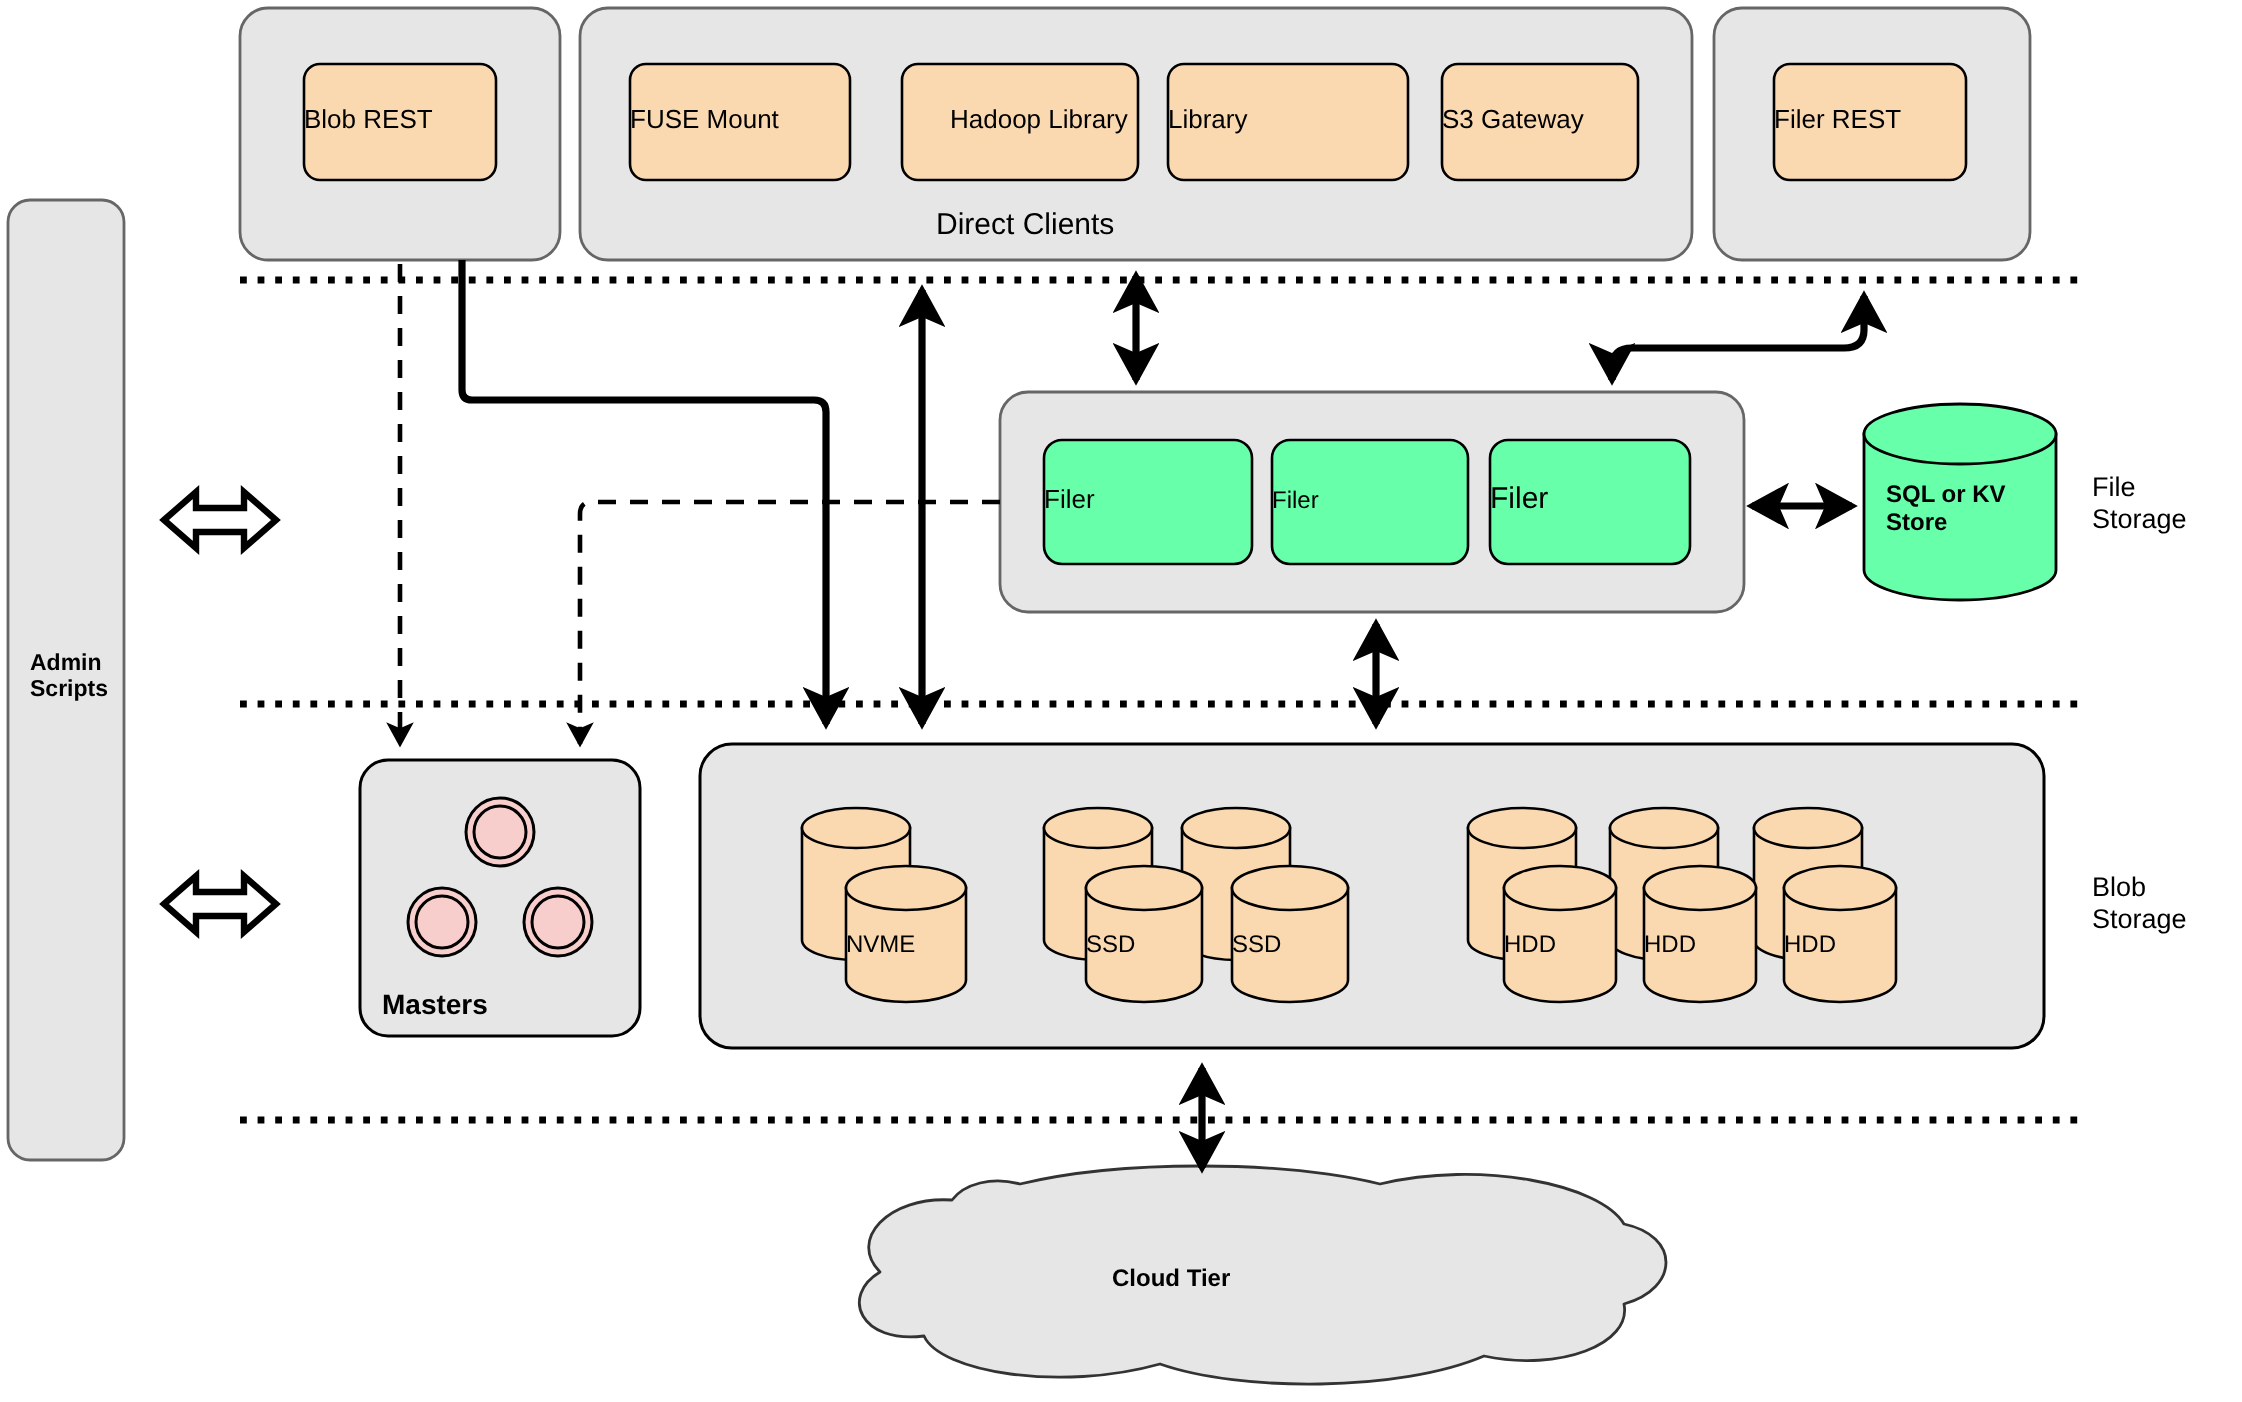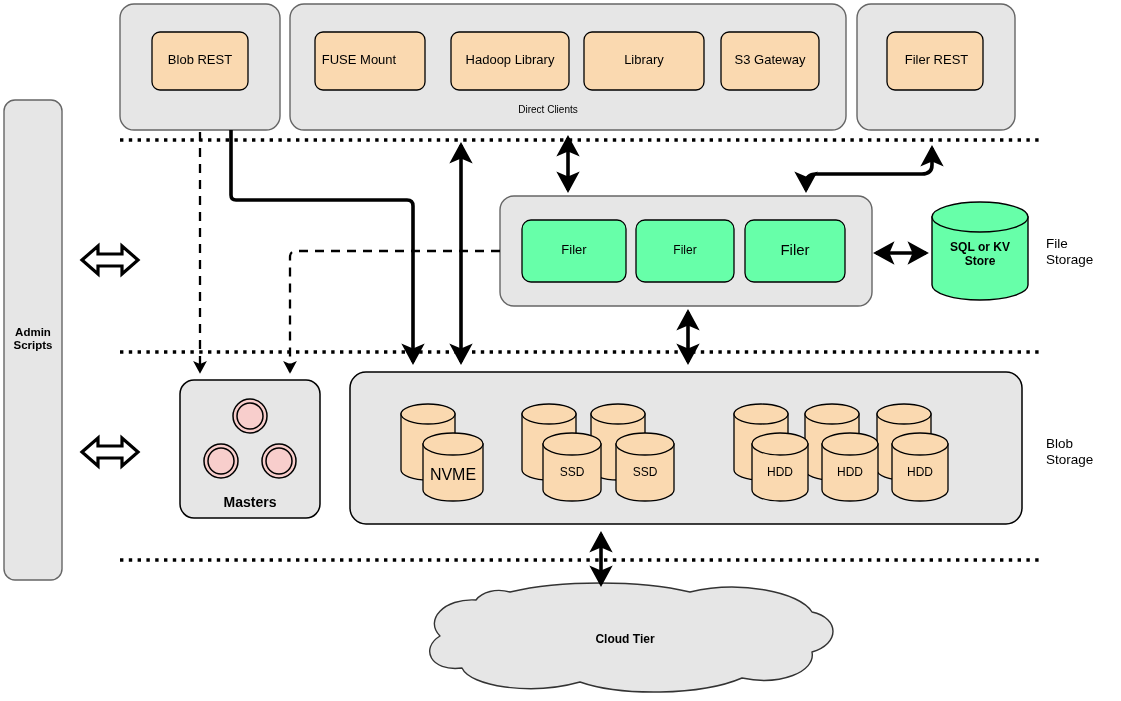--- a/index.html
+++ b/index.html
@@ -17,26 +17,25 @@
   }
   #svg-layer {
     position: absolute;
     left: 0; top: 0;
     width: 1121px;
     height: 701px;
   }
   .lbl {
     position: absolute;
     color: #000000;
-    text-align: center;
     line-height: 1.15;
     white-space: pre-line;
     pointer-events: none;
   }
-  .bold { font-weight: bold; }
+  .bold { font-weight: bold; margin-left: 11px; }
 </style>
 </head>
 <body>
 
 <div id="stage">
 
   <svg id="svg-layer" viewBox="0 0 1121 701">
     <defs>
       <marker id="arrowSolid" viewBox="0 0 12 12" refX="9.5" refY="6" markerWidth="6.5" markerHeight="6.5" orient="auto-start-reverse">
         <path d="M 0 0 L 11 6 L 0 12 L 2.6 6 z" fill="#000"></path>
@@ -181,37 +180,37 @@
 
     <path d="M 601 534 L 601 584" fill="none" stroke="#000" stroke-width="3.6" marker-start="url(#arrowSolid)" marker-end="url(#arrowSolid)"></path>
   </svg>
 
   <div class="lbl bold" style="left:4px; top:326px; width:58px; font-size:11.5px;">Admin
 Scripts</div>
 
   <div class="lbl" style="left:152px; top:53px; width:96px; font-size:13px;">Blob REST</div>
 
   <div class="lbl" style="left:315px; top:53px; width:88px; font-size:13px;">FUSE Mount</div>
-  <div class="lbl" style="left:451px; top:53px; width:118px; font-size:13px;">Hadoop Library</div>
+  <div class="lbl" style="left:451px; top:53px; width:118px; font-size:13px;padding-left:24px;">Hadoop Library</div>
   <div class="lbl" style="left:584px; top:53px; width:120px; font-size:13px;">Library</div>
   <div class="lbl" style="left:721px; top:53px; width:98px; font-size:13px;">S3 Gateway</div>
-  <div class="lbl" style="left:448px; top:104px; width:200px; font-size:10px;">Direct Clients</div>
+  <div class="lbl" style="left:468px; top:104px; width:200px; font-size:15px;">Direct Clients</div>
 
   <div class="lbl" style="left:887px; top:53px; width:99px; font-size:13px;">Filer REST</div>
 
   <div class="lbl" style="left:522px; top:243px; width:104px; font-size:13px;">Filer</div>
   <div class="lbl" style="left:636px; top:244px; width:98px; font-size:12px;">Filer</div>
   <div class="lbl" style="left:745px; top:241px; width:100px; font-size:15px;">Filer</div>
 
   <div class="lbl bold" style="left:932px; top:241px; width:96px; font-size:12px;">SQL or KV
 Store</div>
 
   <div class="lbl bold" style="left:180px; top:494px; width:140px; font-size:14px;">Masters</div>
 
-  <div class="lbl" style="left:423px; top:466px; width:60px; font-size:16px;">NVME</div>
+  <div class="lbl" style="left:423px; top:466px; width:60px; font-size:12px;">NVME</div>
 
   <div class="lbl" style="left:543px; top:466px; width:58px; font-size:12px;">SSD</div>
   <div class="lbl" style="left:616px; top:466px; width:58px; font-size:12px;">SSD</div>
 
   <div class="lbl" style="left:752px; top:466px; width:56px; font-size:12px;">HDD</div>
   <div class="lbl" style="left:822px; top:466px; width:56px; font-size:12px;">HDD</div>
   <div class="lbl" style="left:892px; top:466px; width:56px; font-size:12px;">HDD</div>
 
   <div class="lbl bold" style="left:545px; top:633px; width:160px; font-size:12px;">Cloud Tier</div>
 

